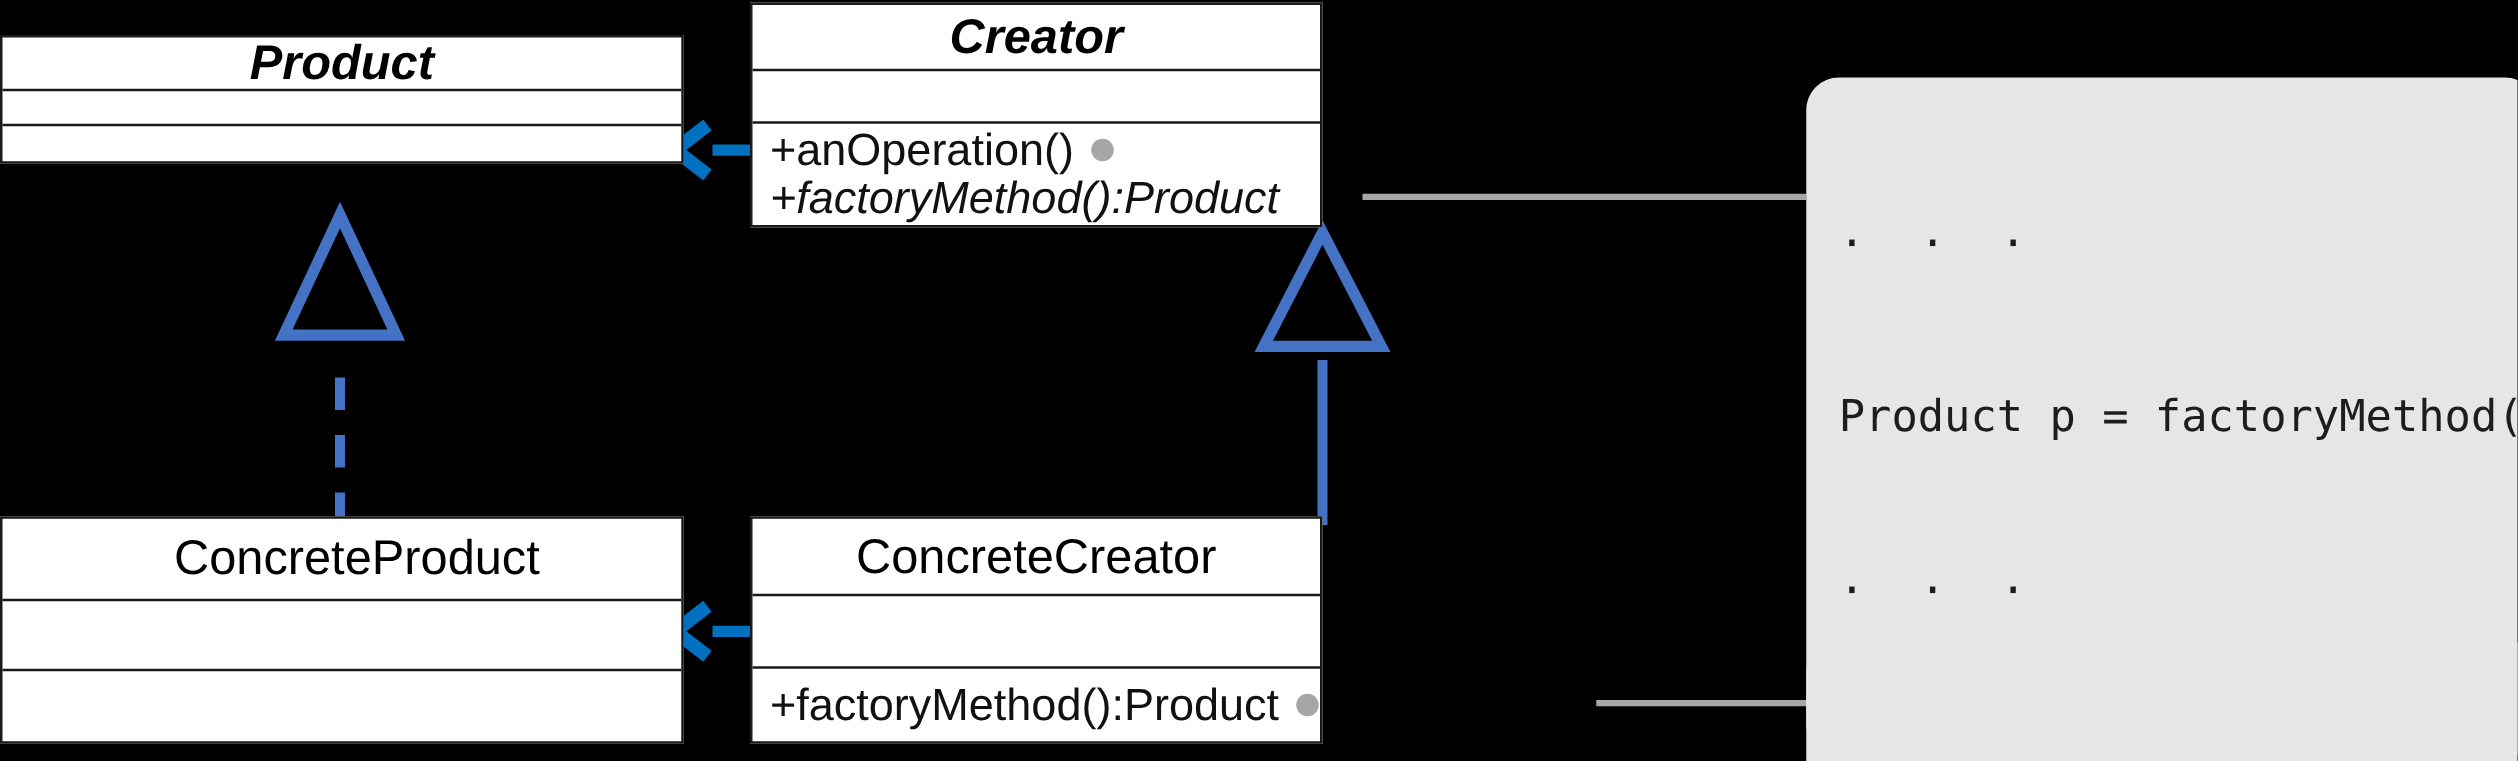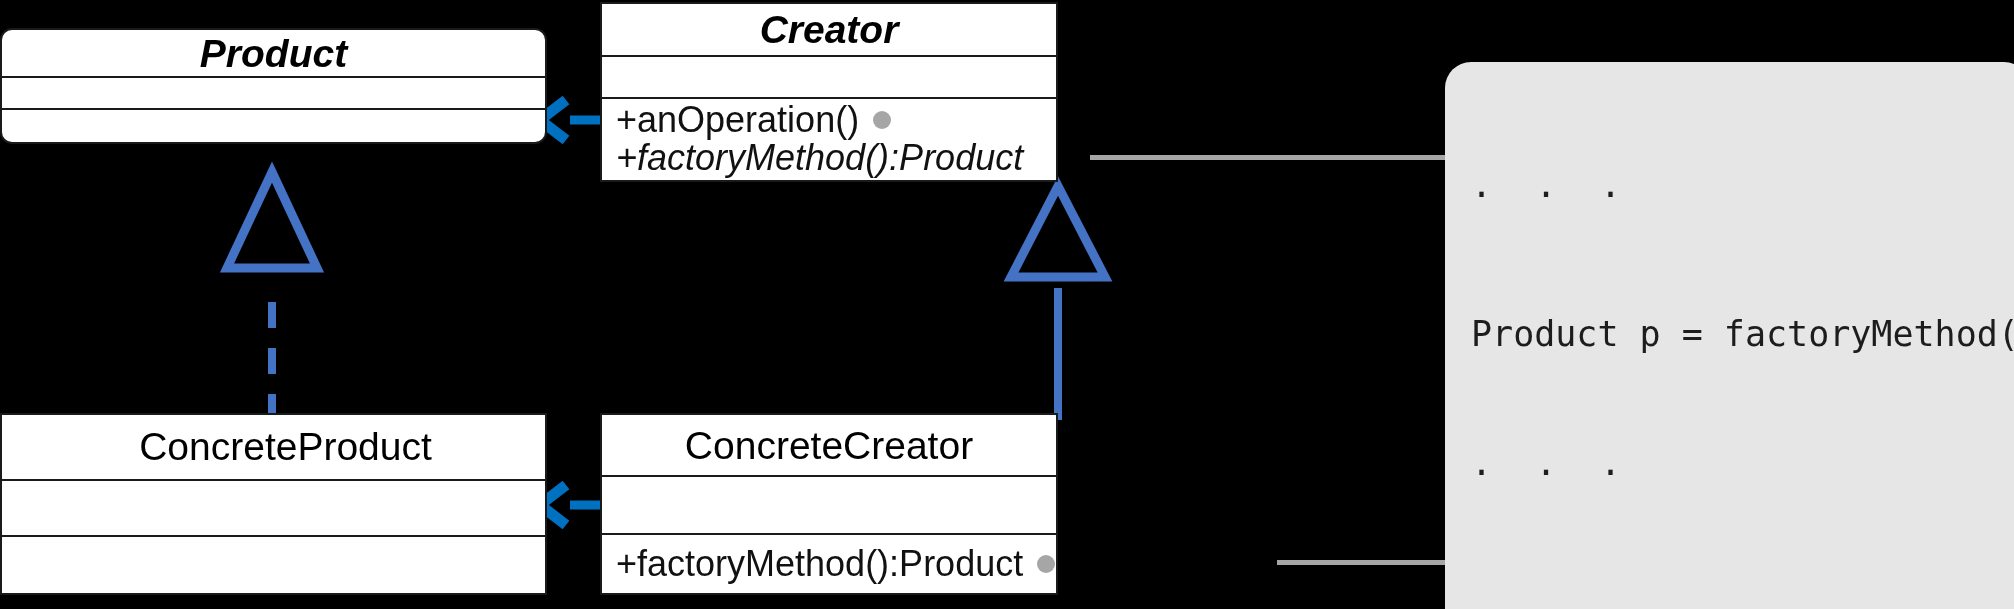--- a/index.html
+++ b/index.html
@@ -117,21 +117,21 @@
     
     <g>
       <line x1="1058" y1="420" x2="1058" y2="288" stroke="#4472c4" stroke-width="8"></line>
       <polygon points="1058,186 1105,277 1011,277" fill="none" stroke="#4472c4" stroke-width="9" stroke-linejoin="miter"></polygon>
     </g>
   </svg>
 
   <div class="leader" style="left:1090px; top:155px; width:355px;"></div>
   <div class="leader" style="left:1277px; top:560px; width:170px;"></div>
 
-  <div class="uml-class" style="left:0px; top:28px; width:547px; height:116px;border-radius:12px;">
+  <div class="uml-class" style="left:0px; top:28px; width:547px; height:103px;">
     <div class="uml-compartment uml-title abstract" style="height:58px;">Product</div>
     <div class="uml-compartment uml-attrs" style="height:38px;"></div>
     <div class="uml-compartment uml-ops" style="height:39px;"></div>
   </div>
 
   <div class="uml-class" style="left:600px; top:2px; width:458px; height:180px;">
     <div class="uml-compartment uml-title abstract" style="height:54px;">Creator</div>
     <div class="uml-compartment uml-attrs" style="height:42px;"></div>
     <div class="uml-compartment uml-ops" style="height:82px;">
       <div class="op-line">

